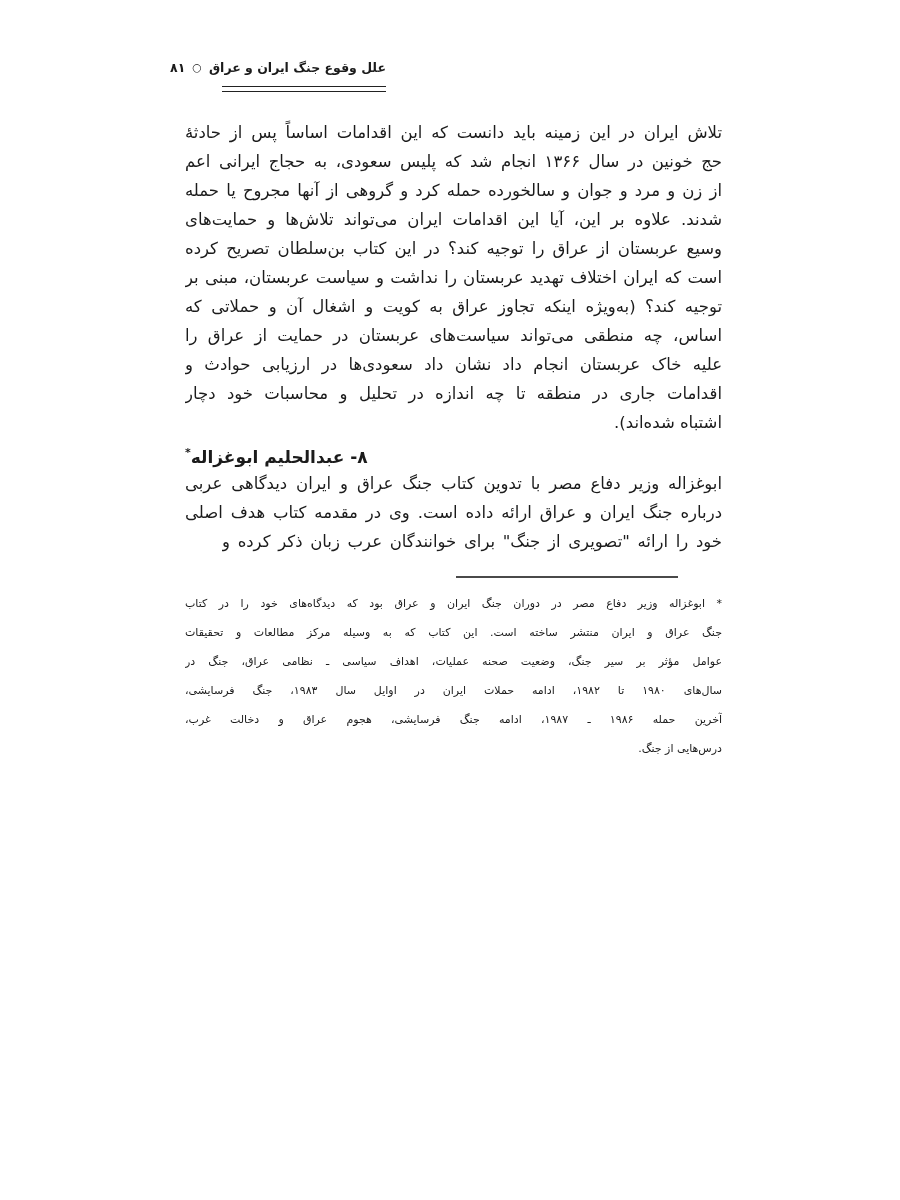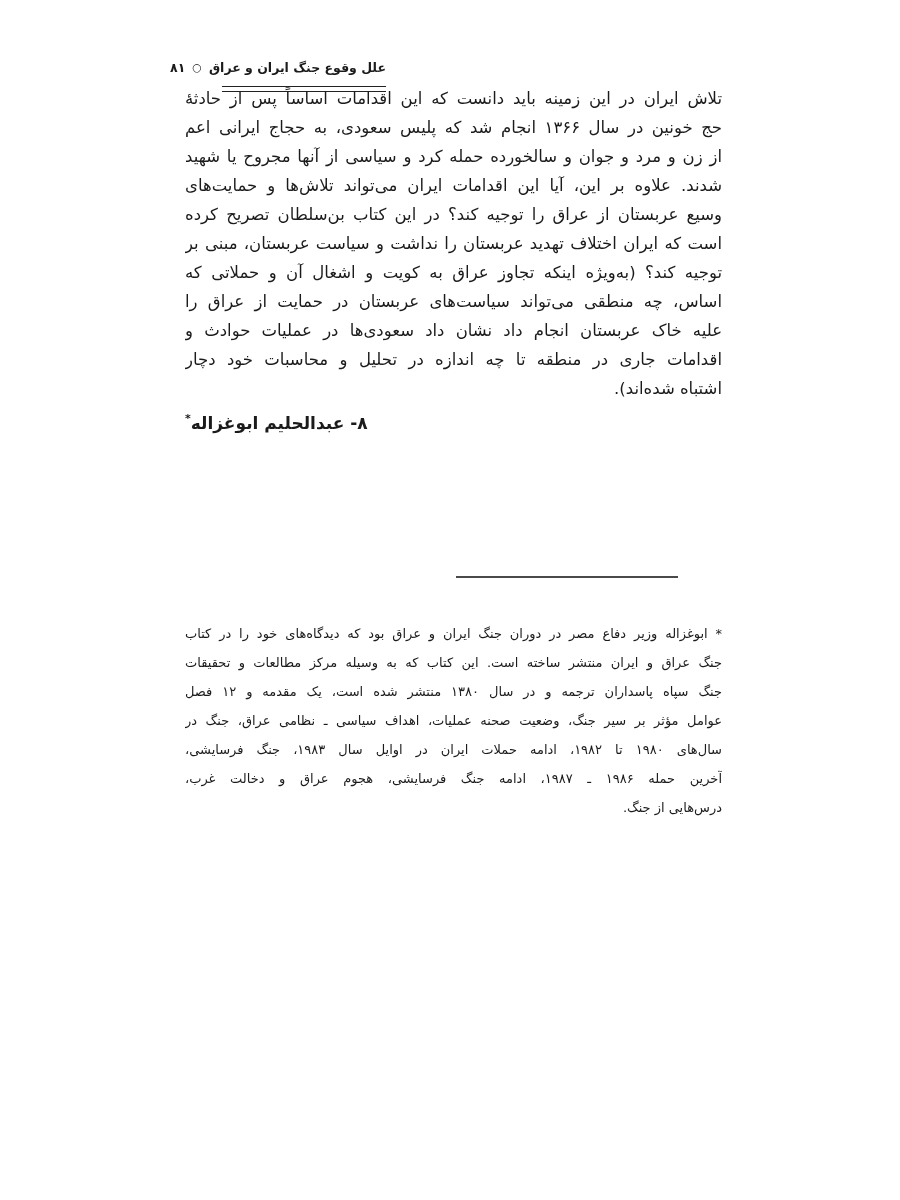--- a/index.html
+++ b/index.html
@@ -18,82 +18,86 @@
     text-align:center; font-size:12.5px; font-weight:bold;
     line-height:22px; white-space:nowrap; direction:rtl;
   }
   .header .marker { font-size:11px; margin:0 7px; position:relative; top:-1px; }
   .header-rule {
     position:absolute; top:86px; left:222px; width:164px; height:4px;
     border-top:1px solid #222; border-bottom:1px solid #222;
   }
   
   .text-col {
-    position:absolute; top:84px; right:178px; width:537px;
+    position:absolute; top:118px; right:178px; width:537px;
     font-size:16.5px; direction:rtl;
   }
   .tline {
     height:29px; line-height:29px; overflow:hidden;
     text-align:justify; text-align-last:justify;
     white-space:normal;
   }
   .para .tline.last { text-align-last:right;margin-left:37px; }
   .para.continues .tline.last { text-align-last:justify; }
   .section-heading {
     height:32px; line-height:32px; font-weight:bold; font-size:17px;
     text-align:left; overflow:hidden;
   }
   .section-heading sup { font-size:11px; font-weight:bold; }
   
   .footnote-sep {
     position:absolute; top:576px; left:456px; width:222px; height:0;
     border-top:2px solid #4a4a4a;
   }
   .footnote {
-    position:absolute; top:619px; right:178px; width:537px;
-    font-size:13px; direction:rtl;
+    position:absolute; top:589px; right:178px; width:537px;
+    font-size:11px; direction:rtl;
   }
   .footnote .tline { height:29px; line-height:29px; }
 </style>
 </head>
 <body>
 
 <div class="page">
 
   <div class="header">
     <span>علل وقوع جنگ ایران و عراق</span><span class="marker">○</span><span>۸۱</span>
   </div>
   <div class="header-rule"></div>
 
   <div class="text-col">
     <div class="para">
         <div class="tline">تلاش ایران در این زمینه باید دانست که این اقدامات اساساً پس از حادثۀ</div>
         <div class="tline">حج خونین در سال ۱۳۶۶ انجام شد که پلیس سعودی، به حجاج ایرانی اعم</div>
-        <div class="tline">از زن و مرد و جوان و سالخورده حمله کرد و سیاسی از آنها مجروح یا شهید</div>
+        <div class="tline">از زن و مرد و جوان و سالخورده حمله کرد و گروهی از آنها مجروح یا حمله</div>
         <div class="tline">شدند. علاوه بر این، آیا این اقدامات ایران می‌تواند تلاش‌ها و حمایت‌های</div>
         <div class="tline">وسیع عربستان از عراق را توجیه کند؟ در این کتاب بن‌سلطان تصریح کرده</div>
         <div class="tline">است که ایران اختلاف تهدید عربستان را نداشت و سیاست عربستان، مبنی بر</div>
         <div class="tline">توجیه کند؟ (به‌ویژه اینکه تجاوز عراق به کویت و اشغال آن و حملاتی که</div>
         <div class="tline">اساس، چه منطقی می‌تواند سیاست‌های عربستان در حمایت از عراق را</div>
-        <div class="tline">علیه خاک عربستان انجام داد نشان داد سعودی‌ها در عملیات حوادث و</div>
+        <div class="tline">علیه خاک عربستان انجام داد نشان داد سعودی‌ها در ارزیابی حوادث و</div>
         <div class="tline">اقدامات جاری در منطقه تا چه اندازه در تحلیل و محاسبات خود دچار</div>
         <div class="tline last">اشتباه شده‌اند).</div>
       </div>
     <div class="section-heading">
       <span>۸- عبدالحلیم ابوغزاله</span><sup>*</sup>
     </div>
+    <div class="para continues">
+        <div class="tline">ابوغزاله وزیر دفاع مصر با تدوین کتاب جنگ عراق و ایران دیدگاهی عربی</div>
+        <div class="tline">درباره جنگ ایران و عراق ارائه داده است. وی در مقدمه کتاب هدف اصلی</div>
+        <div class="tline last">خود را ارائه "تصویری از جنگ" برای خوانندگان عرب زبان ذکر کرده و نوشته</div>
+      </div>
   </div>
 
   <div class="footnote-sep"></div>
 
   <div class="footnote">
     <div class="para continues-not">
         <div class="tline">* ابوغزاله وزیر دفاع مصر در دوران جنگ ایران و عراق بود که دیدگاه‌های خود را در کتاب</div>
         <div class="tline">جنگ عراق و ایران منتشر ساخته است. این کتاب که به وسیله مرکز مطالعات و تحقیقات</div>
-        <div class="tline">جنگ سپاه پاسداران ترجمه و در سال ۱۳۸۰ منتشر شده است، یک مقدمه و ۱۲ فصل</div>
         <div class="tline">عوامل مؤثر بر سیر جنگ، وضعیت صحنه عملیات، اهداف سیاسی ـ نظامی عراق، جنگ در</div>
         <div class="tline">سال‌های ۱۹۸۰ تا ۱۹۸۲، ادامه حملات ایران در اوایل سال ۱۹۸۳، جنگ فرسایشی،</div>
         <div class="tline">آخرین حمله ۱۹۸۶ ـ ۱۹۸۷، ادامه جنگ فرسایشی، هجوم عراق و دخالت غرب،</div>
         <div class="tline last">درس‌هایی از جنگ.</div>
       </div>
   </div>
 
 </div>
 
 </body></html>

